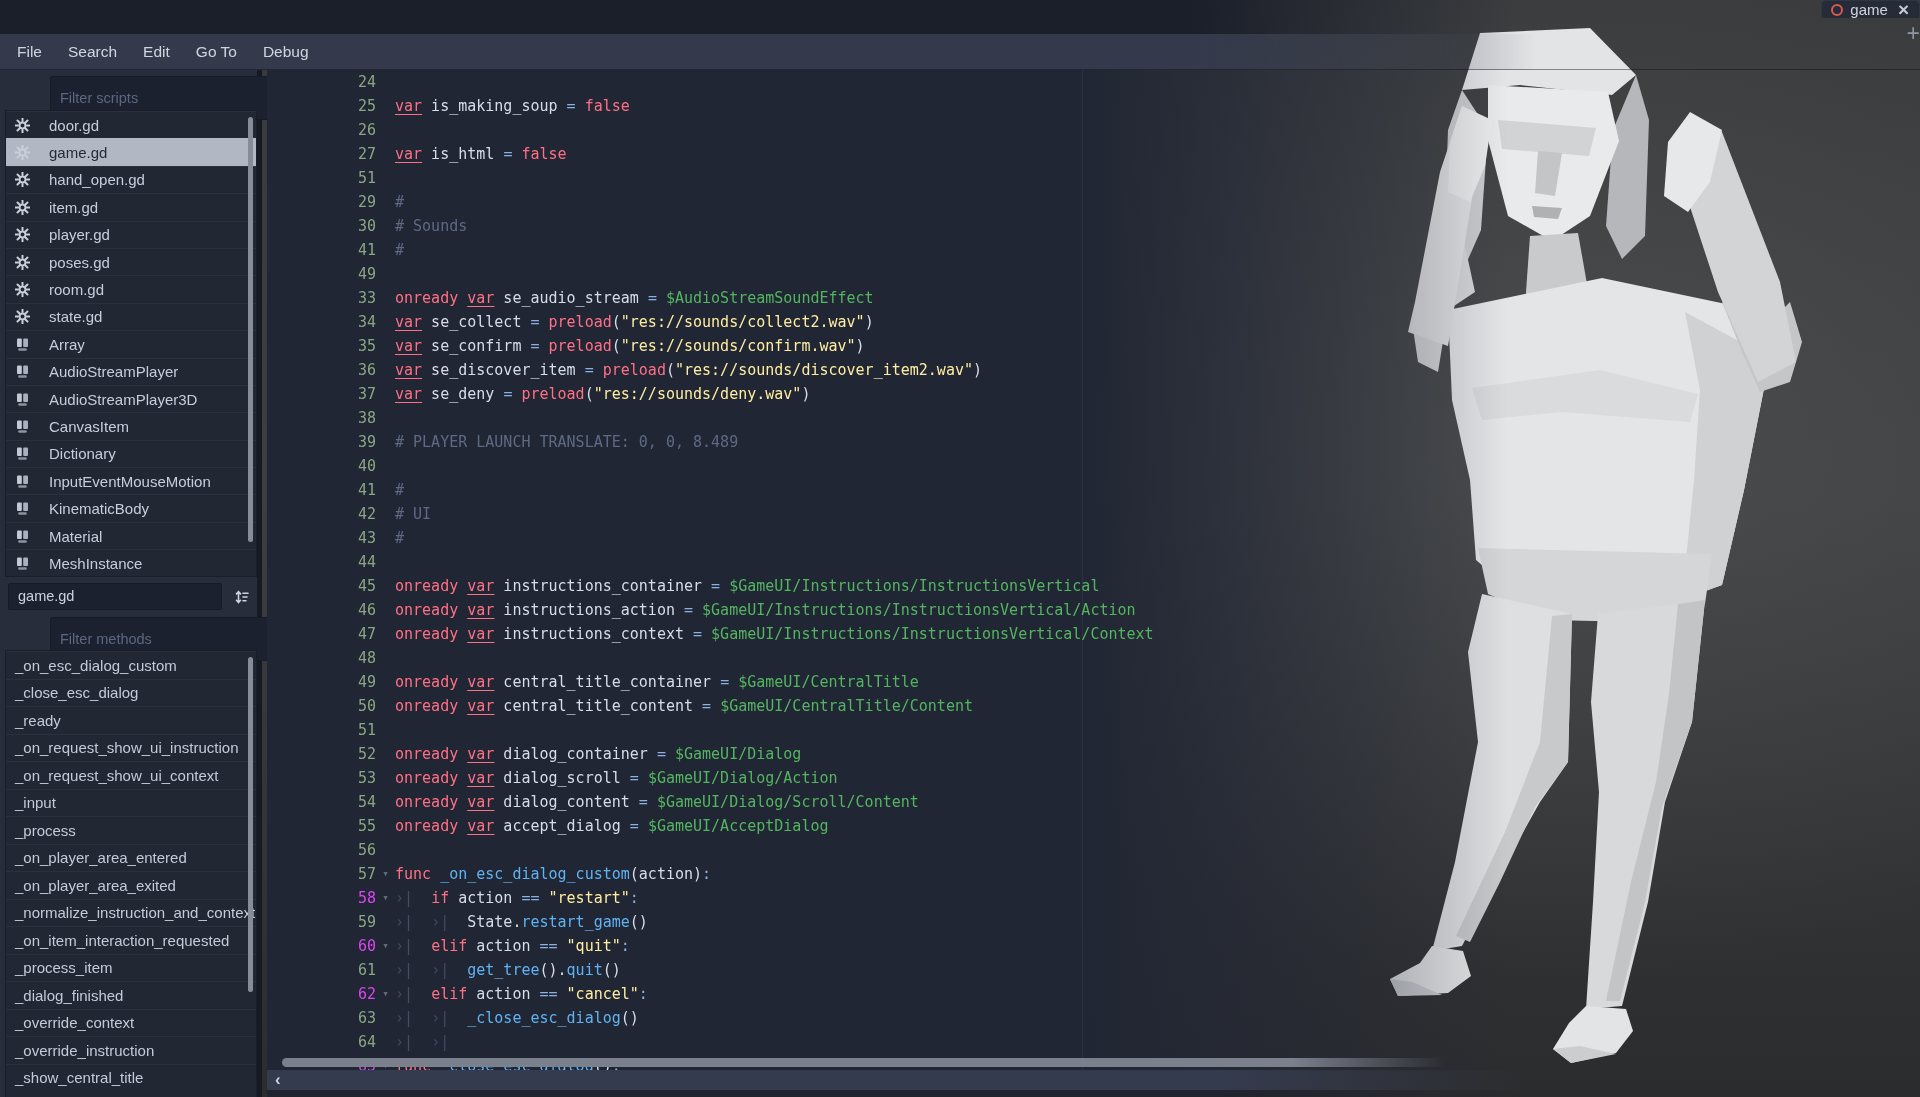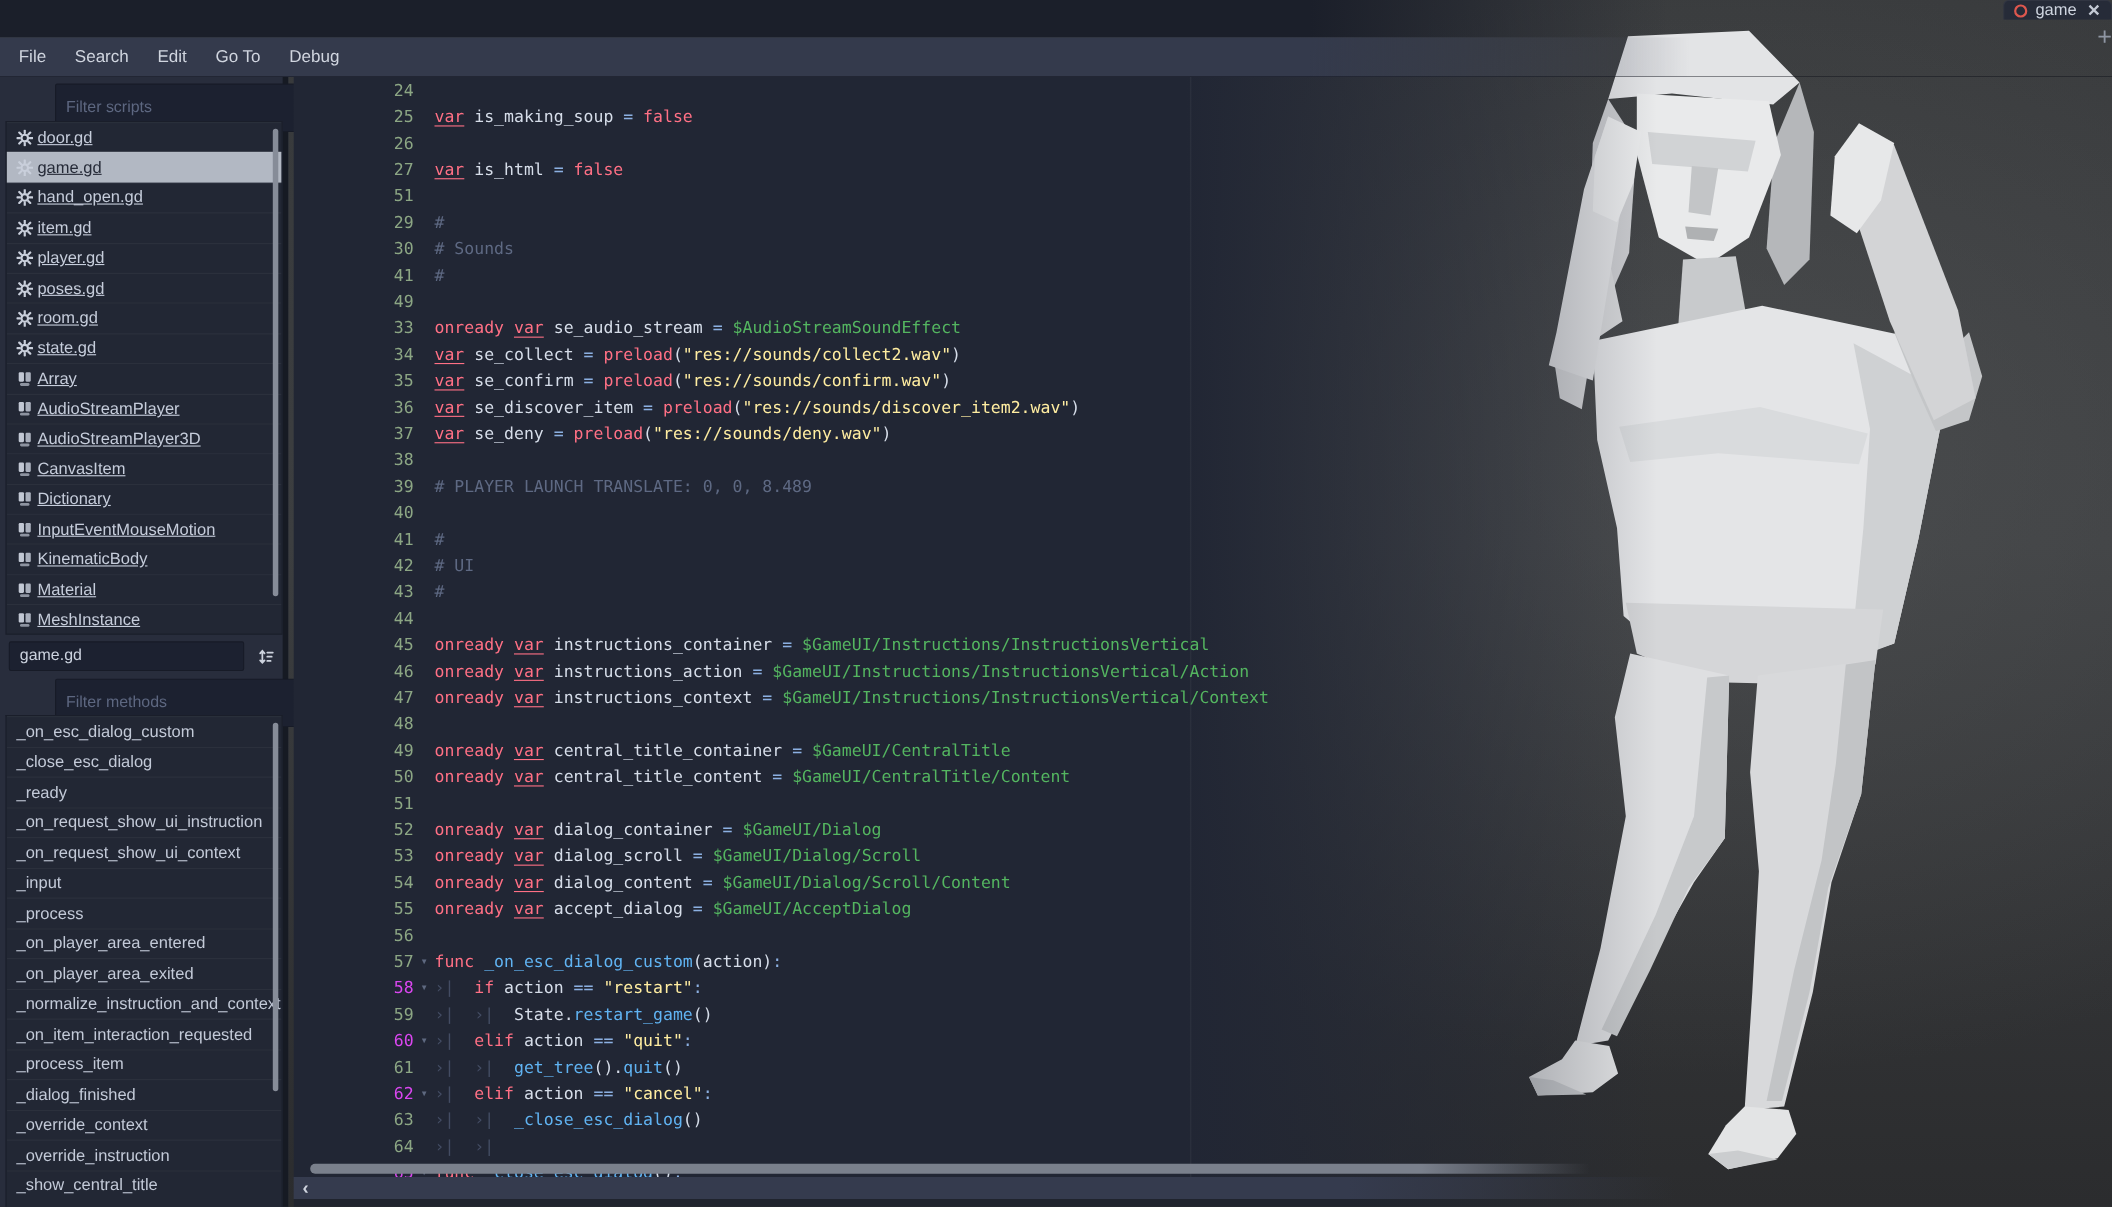--- a/index.html
+++ b/index.html
@@ -27,22 +27,22 @@
   .menubar span:first-child{margin-left:4px;}
   
   .sidebar{position:absolute;left:0;top:70px;width:262px;height:1027px;background:#282d3c;
     border-right:5px solid #161a23;}
   .searchbox{position:absolute;left:24px;width:246px;height:44px;margin-left:26px;}
   .searchbox input{width:100%;height:100%;background:#1c2130;border:1px solid #171b27;border-radius:2px;
     color:#ccd3df;font-size:14.5px;padding:0 26px 0 9px;outline:none;font-family:"Liberation Sans",sans-serif;}
   .searchbox input::placeholder{color:#5d6780;}
   .searchbox svg{position:absolute;right:7px;top:6px;}
   .list{position:absolute;left:5px;width:252px;background:#222734;border:1px solid #1a1e2a;overflow:hidden;}
-  .row{height:27.4px;display:flex;align-items:center;gap:4px;padding:0 16px 0 9px;
-    border-top:1px solid rgba(255,255,255,.045);color:#c6cddb;font-size:15px;white-space:nowrap;overflow:hidden;text-decoration:underline;}
+  .row{height:27.4px;display:flex;align-items:center;gap:19px;padding:0 16px 0 9px;
+    border-top:1px solid rgba(255,255,255,.045);color:#c6cddb;font-size:15px;white-space:nowrap;overflow:hidden;}
   .row:first-child{border-top:none;}
   .row.sel{background:#b2b8c3;color:#262b38;}
   .mrow{height:27.5px;display:flex;align-items:center;padding:0 10px 0 9px;
     border-top:1px solid rgba(255,255,255,.045);color:#c3cad8;font-size:15px;white-space:nowrap;overflow:hidden;}
   .mrow:first-child{border-top:none;}
   .vthumb{position:absolute;right:3px;width:5px;border-radius:3px;background:#868c98;}
   .pathfield{position:absolute;left:8px;top:513px;width:214px;height:27px;background:#1c2130;
     border:1px solid #171b27;border-radius:2px;color:#ccd3df;font-size:14.5px;line-height:25px;padding:0 9px;}
   .sortbtn{position:absolute;left:228px;top:513px;width:27px;height:27px;display:flex;align-items:center;justify-content:center;}
   
@@ -314,21 +314,21 @@
       <div class="cl"><span class="ln">43</span><span class="fold"></span><span class="ct"><span class="cm">#</span></span></div>
       <div class="cl"><span class="ln">44</span><span class="fold"></span><span class="ct"></span></div>
       <div class="cl"><span class="ln">45</span><span class="fold"></span><span class="ct"><span class="kw">onready </span><span class="kv">var</span><span class="pl"> instructions_container </span><span class="op">=</span><span class="pl"> </span><span class="gp">$GameUI/Instructions/InstructionsVertical</span></span></div>
       <div class="cl"><span class="ln">46</span><span class="fold"></span><span class="ct"><span class="kw">onready </span><span class="kv">var</span><span class="pl"> instructions_action </span><span class="op">=</span><span class="pl"> </span><span class="gp">$GameUI/Instructions/InstructionsVertical/Action</span></span></div>
       <div class="cl"><span class="ln">47</span><span class="fold"></span><span class="ct"><span class="kw">onready </span><span class="kv">var</span><span class="pl"> instructions_context </span><span class="op">=</span><span class="pl"> </span><span class="gp">$GameUI/Instructions/InstructionsVertical/Context</span></span></div>
       <div class="cl"><span class="ln">48</span><span class="fold"></span><span class="ct"></span></div>
       <div class="cl"><span class="ln">49</span><span class="fold"></span><span class="ct"><span class="kw">onready </span><span class="kv">var</span><span class="pl"> central_title_container </span><span class="op">=</span><span class="pl"> </span><span class="gp">$GameUI/CentralTitle</span></span></div>
       <div class="cl"><span class="ln">50</span><span class="fold"></span><span class="ct"><span class="kw">onready </span><span class="kv">var</span><span class="pl"> central_title_content </span><span class="op">=</span><span class="pl"> </span><span class="gp">$GameUI/CentralTitle/Content</span></span></div>
       <div class="cl"><span class="ln">51</span><span class="fold"></span><span class="ct"></span></div>
       <div class="cl"><span class="ln">52</span><span class="fold"></span><span class="ct"><span class="kw">onready </span><span class="kv">var</span><span class="pl"> dialog_container </span><span class="op">=</span><span class="pl"> </span><span class="gp">$GameUI/Dialog</span></span></div>
-      <div class="cl"><span class="ln">53</span><span class="fold"></span><span class="ct"><span class="kw">onready </span><span class="kv">var</span><span class="pl"> dialog_scroll </span><span class="op">=</span><span class="pl"> </span><span class="gp">$GameUI/Dialog/Scroll</span></span></div>
+      <div class="cl"><span class="ln">53</span><span class="fold"></span><span class="ct"><span class="kw">onready </span><span class="kv">var</span><span class="pl"> dialog_scroll </span><span class="op">=</span><span class="pl"> </span><span class="gp">$GameUI/Dialog/Action</span></span></div>
       <div class="cl"><span class="ln">54</span><span class="fold"></span><span class="ct"><span class="kw">onready </span><span class="kv">var</span><span class="pl"> dialog_content </span><span class="op">=</span><span class="pl"> </span><span class="gp">$GameUI/Dialog/Scroll/Content</span></span></div>
       <div class="cl"><span class="ln">55</span><span class="fold"></span><span class="ct"><span class="kw">onready </span><span class="kv">var</span><span class="pl"> accept_dialog </span><span class="op">=</span><span class="pl"> </span><span class="gp">$GameUI/AcceptDialog</span></span></div>
       <div class="cl"><span class="ln">56</span><span class="fold"></span><span class="ct"></span></div>
       <div class="cl"><span class="ln">57</span><span class="fold">▾</span><span class="ct"><span class="kw">func </span><span class="fn">_on_esc_dialog_custom</span><span class="pl">(action)</span><span class="op">:</span></span></div>
       <div class="cl"><span class="ln unsafe">58</span><span class="fold">▾</span><span class="ct"><span class="tb">›|  </span><span class="kw">if </span><span class="pl">action </span><span class="op">==</span><span class="pl"> </span><span class="st">"restart"</span><span class="op">:</span></span></div>
       <div class="cl"><span class="ln">59</span><span class="fold"></span><span class="ct"><span class="tb">›|  </span><span class="tb">›|  </span><span class="pl">State.</span><span class="fn">restart_game</span><span class="pl">()</span></span></div>
       <div class="cl"><span class="ln unsafe">60</span><span class="fold">▾</span><span class="ct"><span class="tb">›|  </span><span class="kw">elif </span><span class="pl">action </span><span class="op">==</span><span class="pl"> </span><span class="st">"quit"</span><span class="op">:</span></span></div>
       <div class="cl"><span class="ln">61</span><span class="fold"></span><span class="ct"><span class="tb">›|  </span><span class="tb">›|  </span><span class="fn">get_tree</span><span class="pl">().</span><span class="fn">quit</span><span class="pl">()</span></span></div>
       <div class="cl"><span class="ln unsafe">62</span><span class="fold">▾</span><span class="ct"><span class="tb">›|  </span><span class="kw">elif </span><span class="pl">action </span><span class="op">==</span><span class="pl"> </span><span class="st">"cancel"</span><span class="op">:</span></span></div>
       <div class="cl"><span class="ln">63</span><span class="fold"></span><span class="ct"><span class="tb">›|  </span><span class="tb">›|  </span><span class="fn">_close_esc_dialog</span><span class="pl">()</span></span></div>

